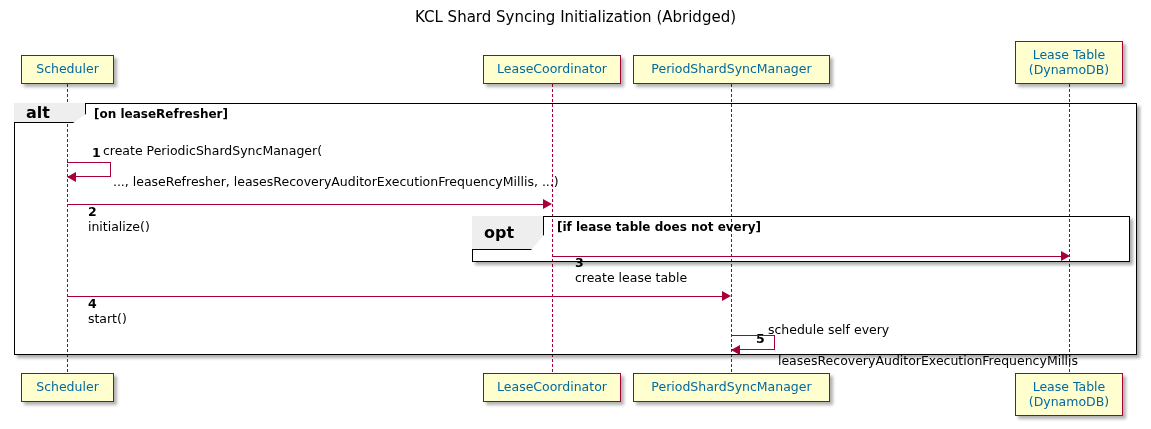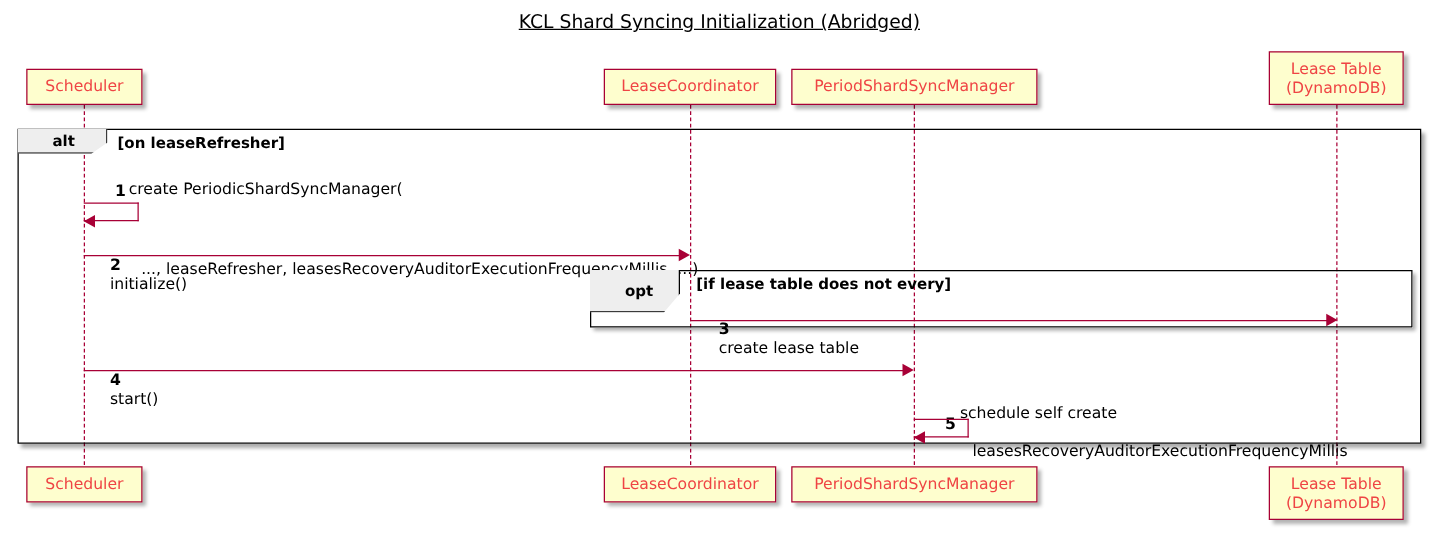--- a/index.html
+++ b/index.html
@@ -19,41 +19,40 @@
   
   .diagram-title {
     position: absolute;
     left: 0;
     top: 8px;
     width: 1151px;
     text-align: center;
     font-size: 15px;
     color: #000000;
     white-space: nowrap;
-    text-decoration: underline;
   }
 
   
   .lifeline {
     position: absolute;
     width: 0;
     border-left: 1px dashed #A80036;
     top: 84px;
     height: 288px;
   }
 
   
   .participant {
     position: absolute;
     box-sizing: border-box;
     background: #FEFECE;
     border: 1.5px solid #A80036;
     box-shadow: 3px 3px 3px rgba(0,0,0,0.30);
     font-size: 12.5px;
-    color: #ef4444;
+    color: #0369a1;
     text-align: center;
     line-height: 1.18;
     display: flex;
     align-items: center;
     justify-content: center;
     white-space: pre-line;
   }
 
   
   .frame {
@@ -62,26 +61,26 @@
     border: 1.5px solid #000000;
     background: transparent;
     box-shadow: 3px 3px 3px rgba(0,0,0,0.33);
   }
   .frame-tab {
     position: absolute;
     box-sizing: border-box;
     background: #EEEEEE;
     border-right: 1.5px solid #000000;
     border-bottom: 1.5px solid #000000;
-    font-size: 12px;
+    font-size: 16px;
     font-weight: bold;
     color: #000000;
     display: flex;
     align-items: center;
-    padding-left: 28px;
+    padding-left: 12px;
     clip-path: polygon(0 0, 100% 0, 100% 55%, 82% 100%, 0 100%);
   }
   .frame-guard {
     position: absolute;
     font-size: 12px;
     font-weight: bold;
     color: #000000;
     white-space: nowrap;
   }
 
@@ -157,21 +156,21 @@
   </div>
   <div class="frame-guard" style="left:94px; top:107px;">
     <span>[on leaseRefresher]</span>
   </div>
 
   <div class="msg-label" style="left:76px; top:129px;">
     <span class="msg-num">1</span>
   </div>
   <div class="msg-label" style="left:87px; top:127px;">
     <span>create PeriodicShardSyncManager(</span><br>
-    <span style="margin-left:10px; display:inline-block;margin-top:33px;">..., leaseRefresher, leasesRecoveryAuditorExecutionFrequencyMillis, ...)</span>
+    <span style="margin-left:10px; display:inline-block;">..., leaseRefresher, leasesRecoveryAuditorExecutionFrequencyMillis, ...)</span>
   </div>
   <div class="self-loop" style="left:67px; top:162px; width:44px; height:15px;"></div>
   <div class="arrow-head arrow-left" style="left:67px; top:172px;"></div>
 
   <div class="msg-label" style="left:72px; top:188px;">
     <span class="msg-num">2</span>
     <span>initialize()</span>
   </div>
   <div class="msg-line" style="left:67px; top:204px; width:478px;"></div>
   <div class="arrow-head arrow-right" style="left:543px; top:199px;"></div>
@@ -195,21 +194,21 @@
     <span class="msg-num">4</span>
     <span>start()</span>
   </div>
   <div class="msg-line" style="left:67px; top:296px; width:657px;"></div>
   <div class="arrow-head arrow-right" style="left:722px; top:291px;"></div>
 
   <div class="msg-label" style="left:740px; top:315px;">
     <span class="msg-num">5</span>
   </div>
   <div class="msg-label" style="left:752px; top:306px;">
-    <span>schedule self create</span><br>
+    <span>schedule self every</span><br>
     <span style="margin-left:10px; display:inline-block;">leasesRecoveryAuditorExecutionFrequencyMillis</span>
   </div>
   <div class="self-loop" style="left:731px; top:335px; width:44px; height:15px;"></div>
   <div class="arrow-head arrow-left" style="left:731px; top:345px;"></div>
 
   <div class="participant" style="left:21px; top:373px; width:93px; height:29px;">
     <span>Scheduler</span>
   </div>
   <div class="participant" style="left:483px; top:373px; width:138px; height:29px;">
     <span>LeaseCoordinator</span>

